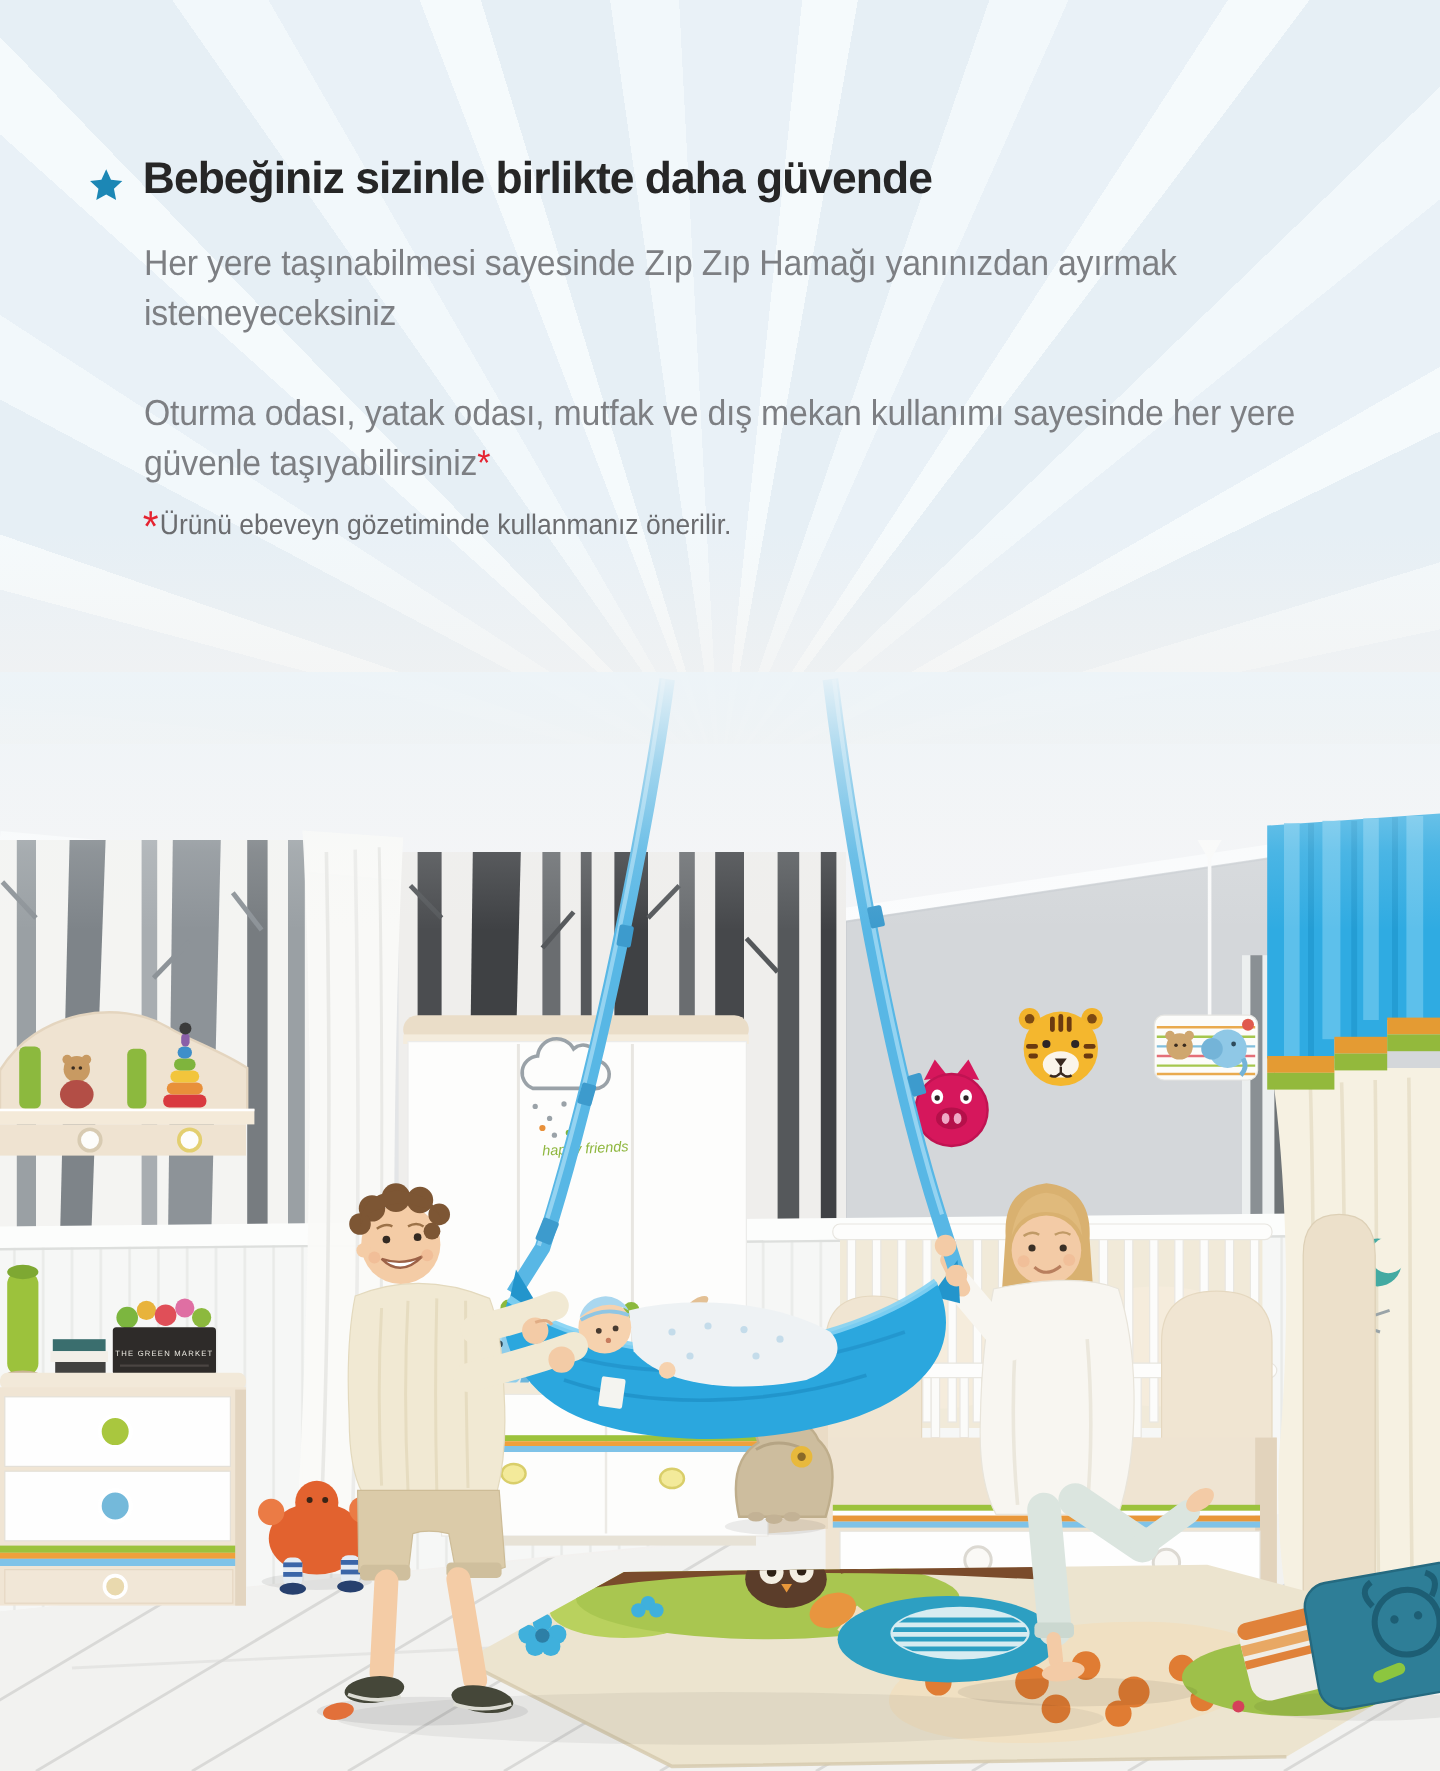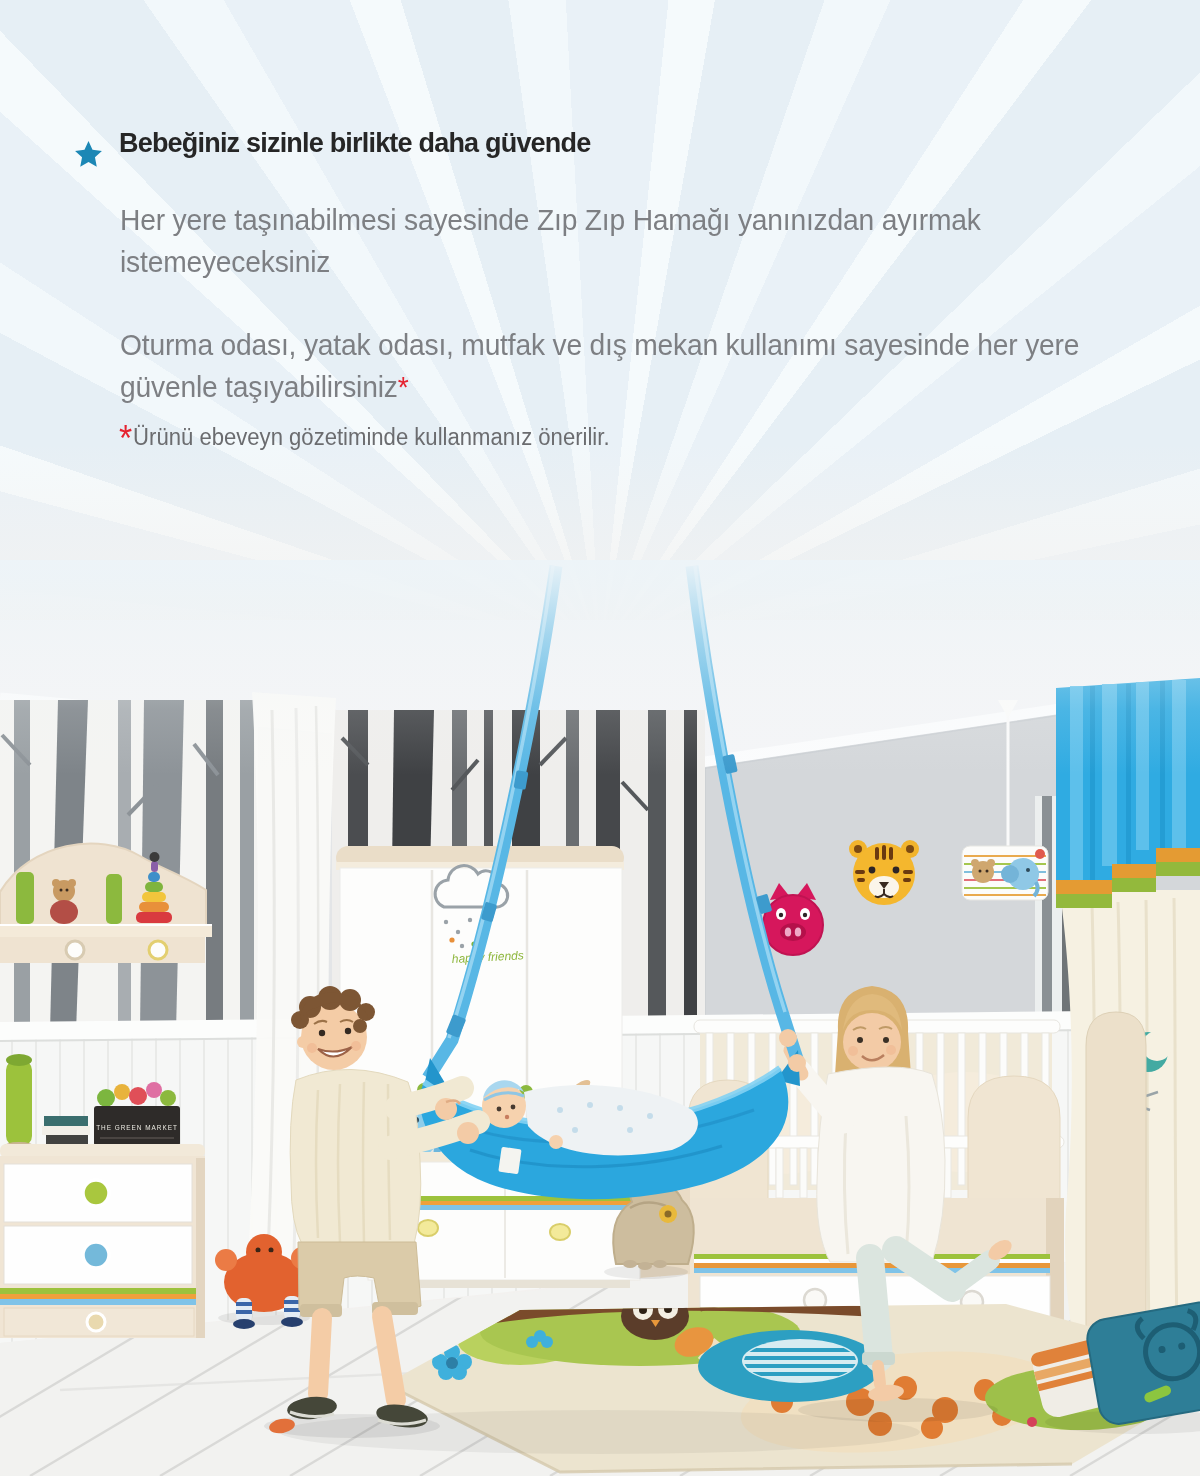--- a/index.html
+++ b/index.html
@@ -7,21 +7,21 @@
     width:1200px;height:1476px;position:relative;overflow:hidden;
     font-family:"Liberation Sans","DejaVu Sans",sans-serif;
     background-color:#edf4f8;
     background-image:
       linear-gradient(180deg, rgba(244,242,240,0) 30%, rgba(244,242,240,.85) 42%, rgba(243,241,239,1) 46%),
       repeating-conic-gradient(from 262deg at 600px 652px,
         #e6eff5 0deg 9deg, #f2f8fb 9deg 14deg, #e9f1f7 14deg 23deg, #f5fafc 23deg 27deg);
   }
   .hero{position:absolute;inset:0;z-index:3;}
   .star{position:absolute;left:73px;top:139px;width:31px;height:31px;}
-  .headline{position:absolute;left:119px;top:128px;margin:0;font-size:27px;font-weight:bold;
+  .headline{position:absolute;left:119px;top:128px;margin:0;font-size:37px;font-weight:bold;
     color:#262626;letter-spacing:-.8px;}
   .lead{position:absolute;left:120px;margin:0;font-size:30px;line-height:42px;color:#7d7f83;
     width:1118px;letter-spacing:-.2px;transform:scaleX(.94);transform-origin:left top;}
   .p1{top:199px;}
   .p2{top:324px;}
   .red{color:#e52330;}
   .footnote{position:absolute;left:119px;top:424px;margin:0;color:#6b6c6f;font-size:23.5px;
     transform:scaleX(.94);transform-origin:left top;white-space:nowrap;}
   .footnote .ast{font-size:36px;line-height:0;vertical-align:-6px;margin-right:1px;}
   .photo{position:absolute;left:0;top:560px;width:1200px;height:916px;z-index:1;}

